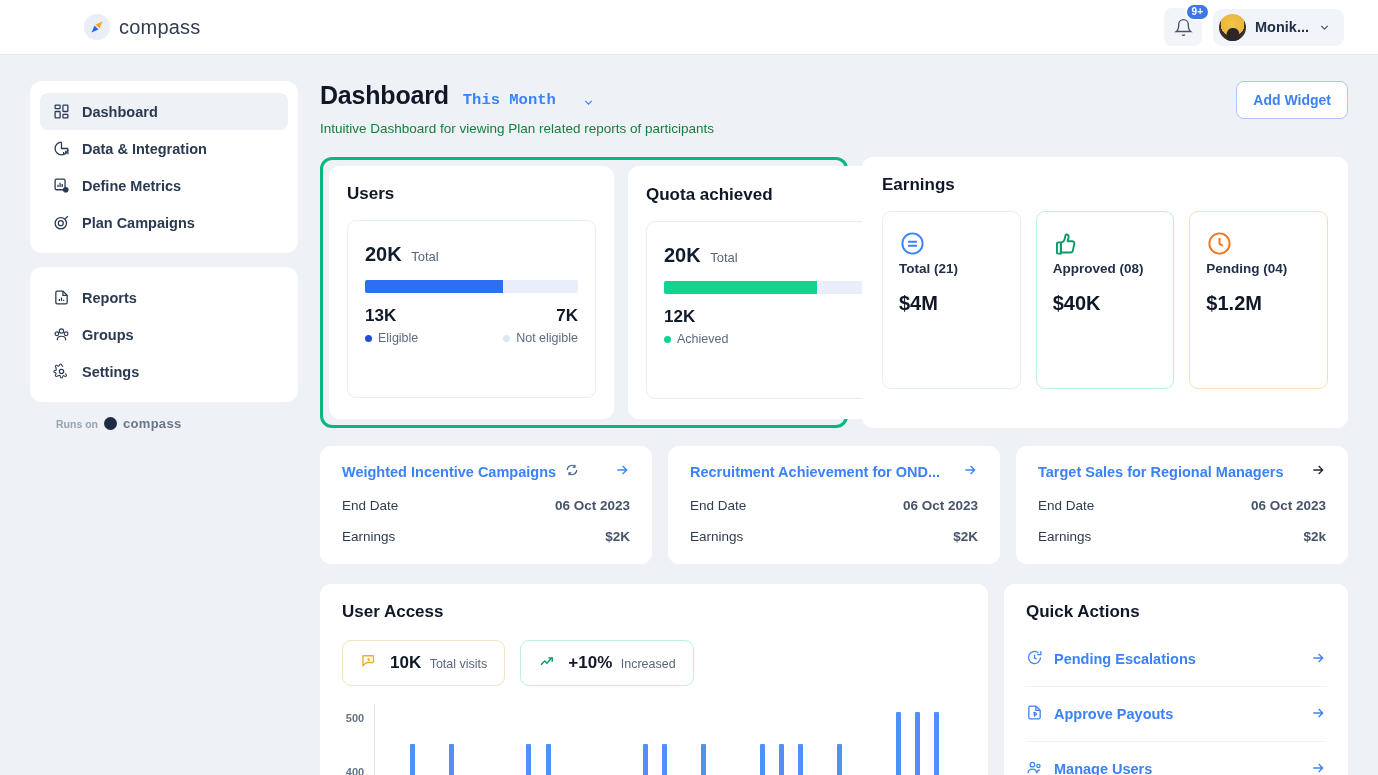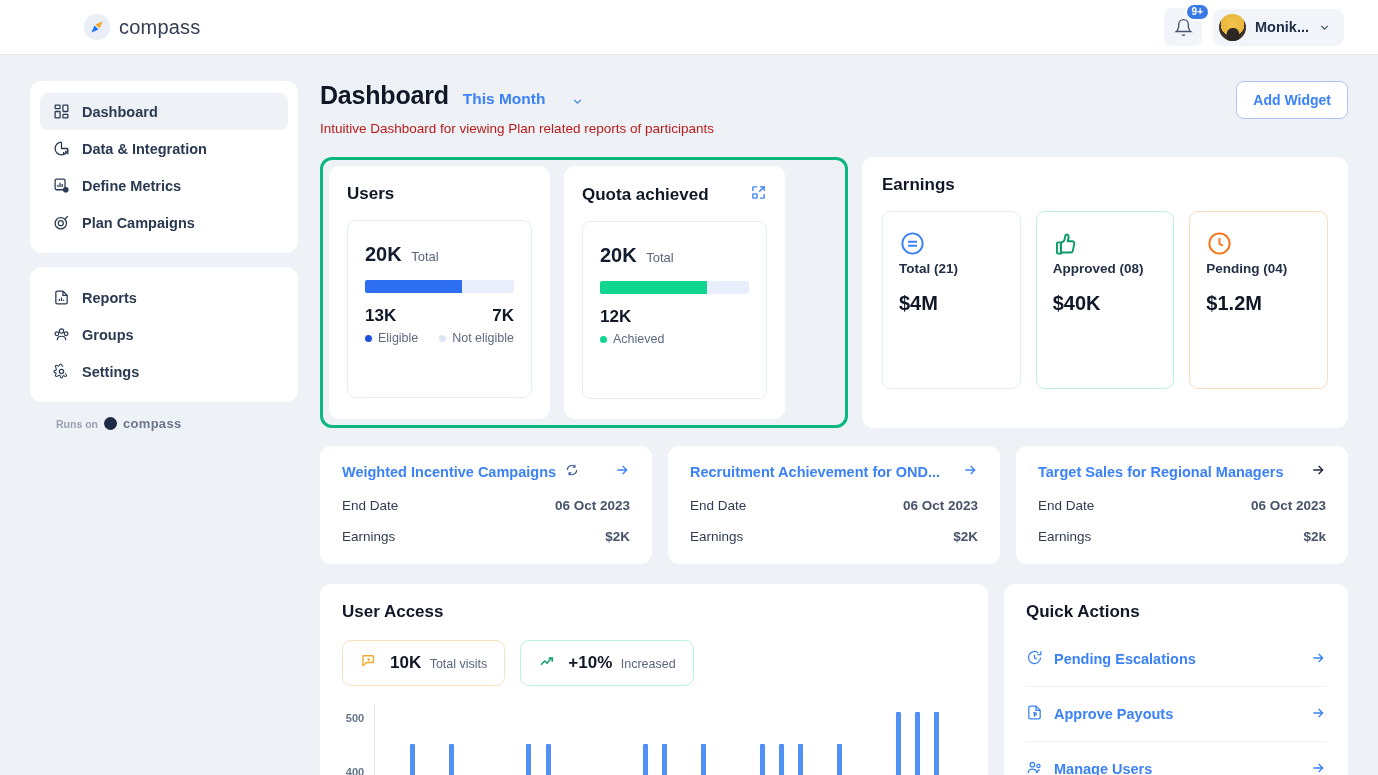--- a/index.html
+++ b/index.html
@@ -84,38 +84,38 @@
   .runs-name { font-size: 13px; color: #6b7689; letter-spacing: .3px; }
 
   .content { flex: 1; min-width: 0; }
 
   
   .pagehead { display: flex; align-items: flex-start; }
   .title-row { display: flex; align-items: baseline; gap: 14px; }
   .page-title { font-size: 25px; font-weight: 700; letter-spacing: -.2px; color: #101828; }
   .period {
     font-size: 15.5px; color: #3b82f6; font-weight: 600;
-    display: flex; align-items: flex-end; gap: 26px; cursor: pointer;
-  }
-  .subtitle { font-size: 13.5px; color: #b91c1c; margin-top: 11px; }
+    display: flex; align-items: flex-end; gap: 26px; cursor: pointer; font-family: Liberation Mono, monospace;
+  }
+  .subtitle { font-size: 13.5px; color: #15803d; margin-top: 11px; }
   .add-widget {
     margin-left: auto; background: #fff; color: #3b82f6;
     border: 1px solid #a9c7f7; border-radius: 8px;
     font-size: 14px; font-weight: 600; padding: 10px 16px;
     cursor: pointer; font-family: inherit;
   }
 
   
   .row1 { display: flex; gap: 14px; margin-top: 21px; align-items: stretch; }
   .highlight-group {
     border: 3px solid #0ab87f; border-radius: 12px;
     padding: 6px; display: flex; gap: 14px; width: 528px; flex: none;
   }
   .card { background: #fff; border-radius: 11px; }
-  .usercard { width: 221px; flex: none; padding: 18px 18px 20px; }
+  .usercard { width: 285px; flex: none; padding: 18px 18px 20px; }
   .card-title { font-size: 17px; font-weight: 700; color: #101828; }
   .card-head { display: flex; align-items: center; }
   .expand-ic { margin-left: auto; cursor: pointer; }
   .inner-box {
     border: 1px solid #e6edfa; border-radius: 9px;
     margin-top: 16px; padding: 22px 17px 36px; height: 178px;
   }
   .big-num { font-size: 20px; font-weight: 700; color: #111c2e; }
   .big-sub { font-size: 13px; color: #59667c; font-weight: 400; margin-left: 5px; }
   .bar-track {

